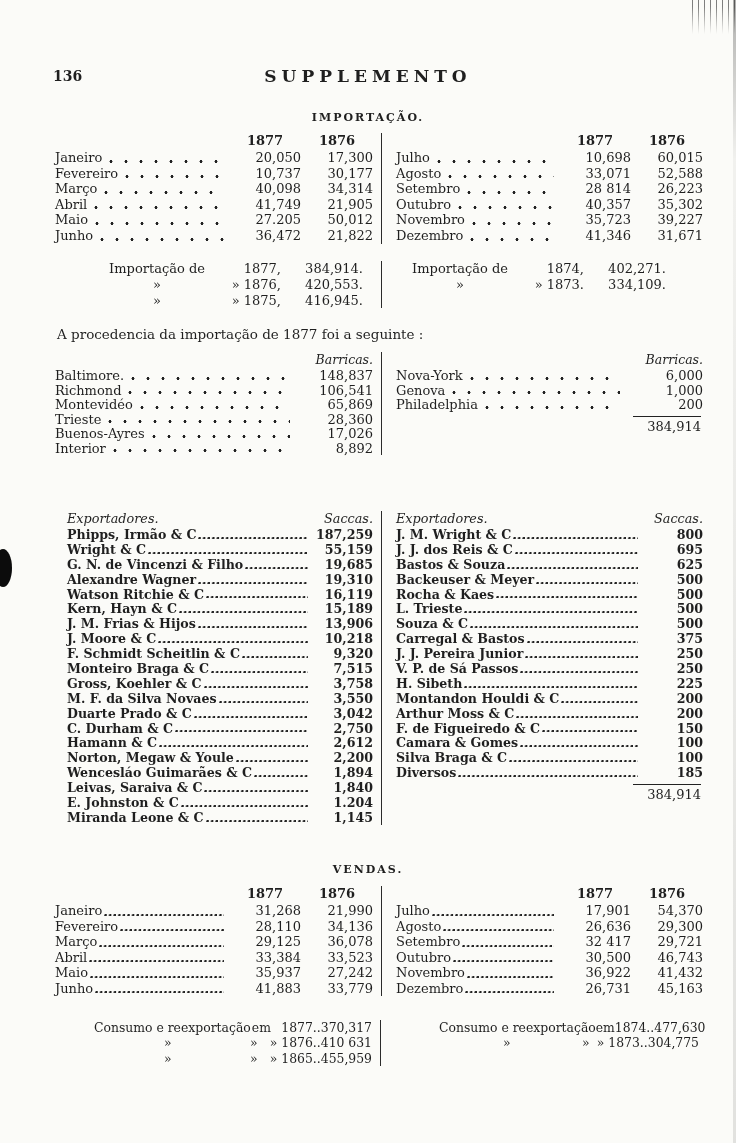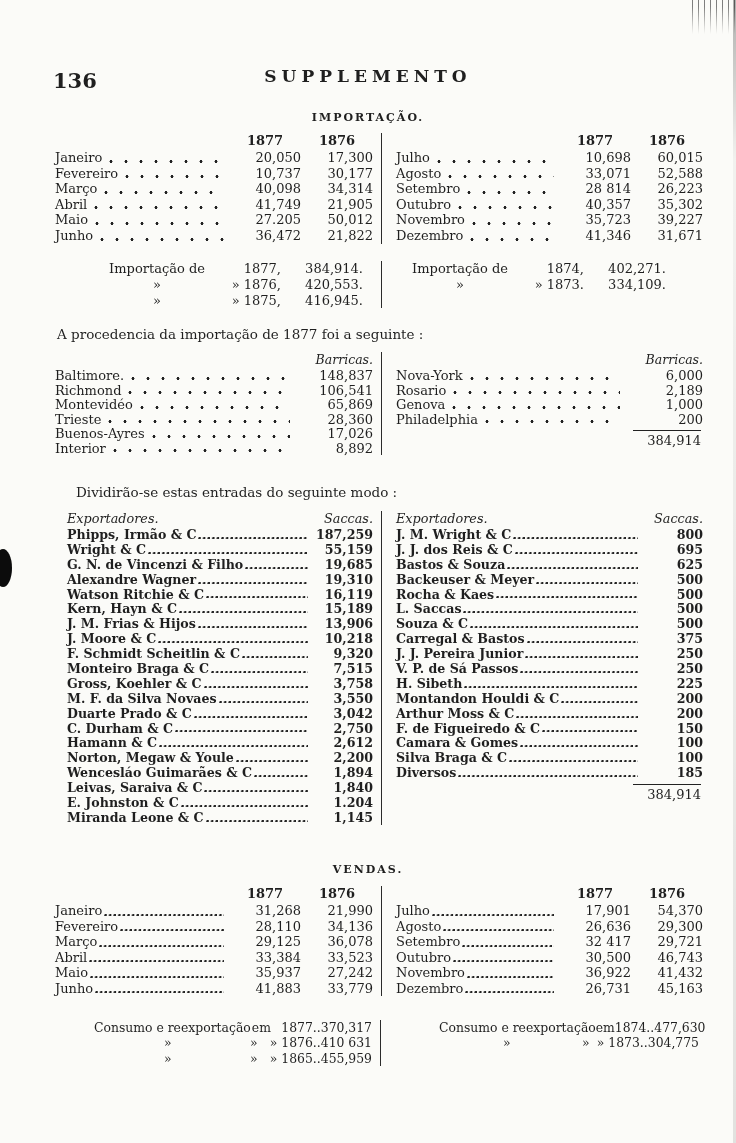--- a/index.html
+++ b/index.html
@@ -9,21 +9,21 @@
   #edge-streaks{position:absolute;top:0;right:0;width:44px;height:34px;
     background:repeating-linear-gradient(90deg,rgba(25,25,25,.55) 0 1.5px,transparent 1.5px 6px);
     -webkit-mask-image:linear-gradient(180deg,#000 20%,transparent);
     mask-image:linear-gradient(180deg,#000 20%,transparent);}
   #edge-right{position:absolute;top:0;right:0;width:3px;height:100%;
     background:linear-gradient(180deg,rgba(0,0,0,.30),rgba(0,0,0,.04) 14%,rgba(0,0,0,.10));}
   #ink-blob{position:absolute;left:-6px;top:549px;width:18px;height:38px;background:#0c0c0c;border-radius:50%;}
 
   
   #hdr{position:absolute;top:66px;left:0;right:0;height:24px;}
-  #pagenum{position:absolute;left:53px;top:2px;font-size:21px;font-weight:700;}
+  #pagenum{position:absolute;left:53px;top:2px;font-size:14px;font-weight:700;}
   #title{position:absolute;left:0;right:0;text-align:center;font-size:17px;font-weight:700;letter-spacing:5px;}
   .sec-head{position:absolute;left:0;right:0;text-align:center;font-size:11px;letter-spacing:2px;font-weight:600;}
   #imp-head{top:111px;}
   #ven-head{top:863px;}
 
   
   .block{position:absolute;left:55px;width:652px;display:flex;align-items:stretch;}
   .half{width:50%;box-sizing:border-box;padding-right:8px;}
   .half.rgt{border-left:1px solid #2b2b2b;padding-left:14px;padding-right:4px;}
 
@@ -261,41 +261,35 @@
         <span class="fillsp"></span>
         <span>Barricas.</span>
       </div>
       <div id="proc-right">
           <div class="trow r-proc">
             <span class="lab">Nova-York</span>
             <span class="dots wide"></span>
             <span class="val w78">6,000</span>
           </div>
           <div class="trow r-proc">
-            <span class="lab">Rosario</span>
-            <span class="dots wide"></span>
-            <span class="val w78">2,189</span>
-          </div>
-          <div class="trow r-proc">
             <span class="lab">Genova</span>
             <span class="dots wide"></span>
             <span class="val w78">1,000</span>
           </div>
           <div class="trow r-proc">
             <span class="lab">Philadelphia</span>
             <span class="dots wide"></span>
             <span class="val w78">200</span>
           </div>
         </div>
       <div class="sumline"></div>
       <div class="sumtotal">384,914</div>
     </div>
   </div>
 
-  <div id="exp-intro" class="intro">Dividirão-se estas entradas do seguinte modo :</div>
 
   <div class="block" style="top:511px;">
     <div class="half" style="padding-left:12px;">
       <div class="unitrow" style="font-size:12.8px;">
         <span class="colname">Exportadores.</span>
         <span class="fillsp"></span>
         <span>Saccas.</span>
       </div>
       <div id="exp-left">
           <div class="trow r-exp">
@@ -426,21 +420,21 @@
             <span class="lab">Backeuser &amp; Meyer</span>
             <span class="dots fine"></span>
             <span class="val w60">500</span>
           </div>
           <div class="trow r-exp">
             <span class="lab">Rocha &amp; Kaes</span>
             <span class="dots fine"></span>
             <span class="val w60">500</span>
           </div>
           <div class="trow r-exp">
-            <span class="lab">L. Saccas</span>
+            <span class="lab">L. Trieste</span>
             <span class="dots fine"></span>
             <span class="val w60">500</span>
           </div>
           <div class="trow r-exp">
             <span class="lab">Souza &amp; C</span>
             <span class="dots fine"></span>
             <span class="val w60">500</span>
           </div>
           <div class="trow r-exp">
             <span class="lab">Carregal &amp; Bastos</span>

